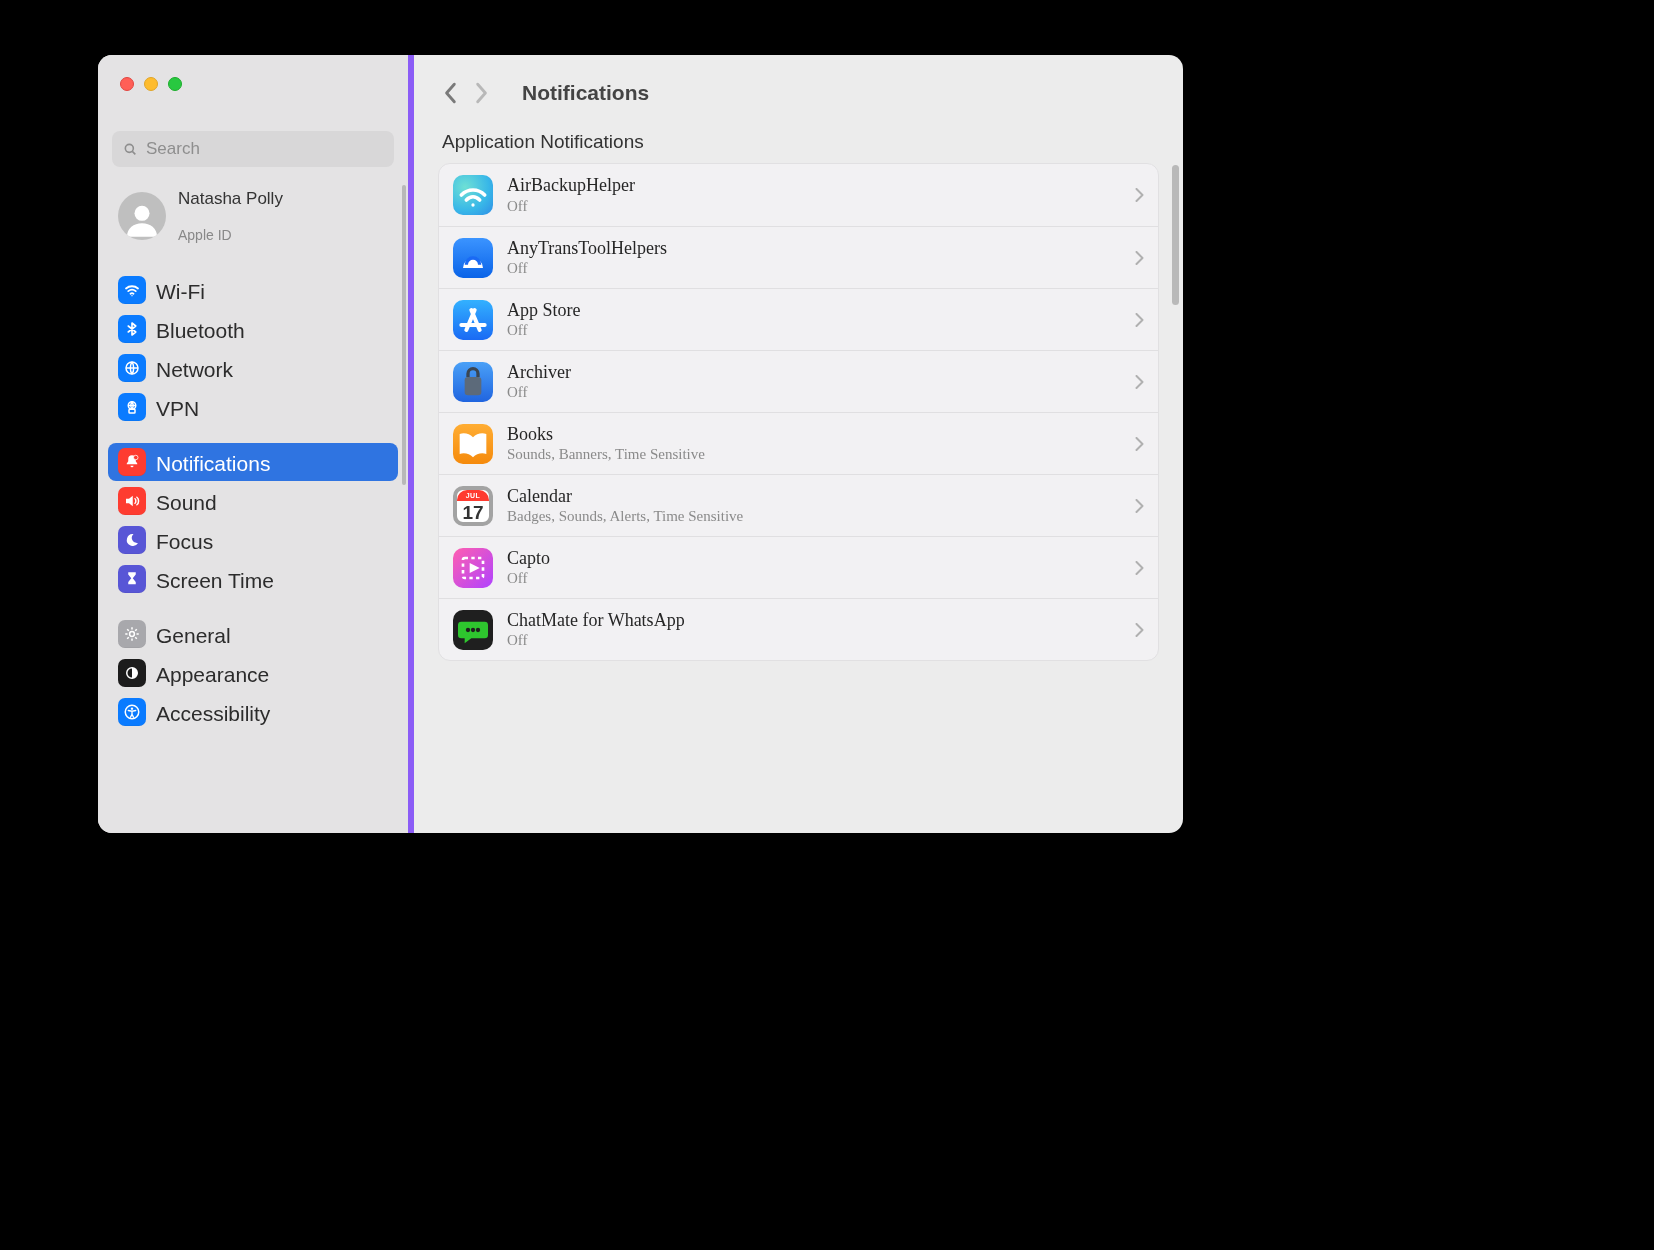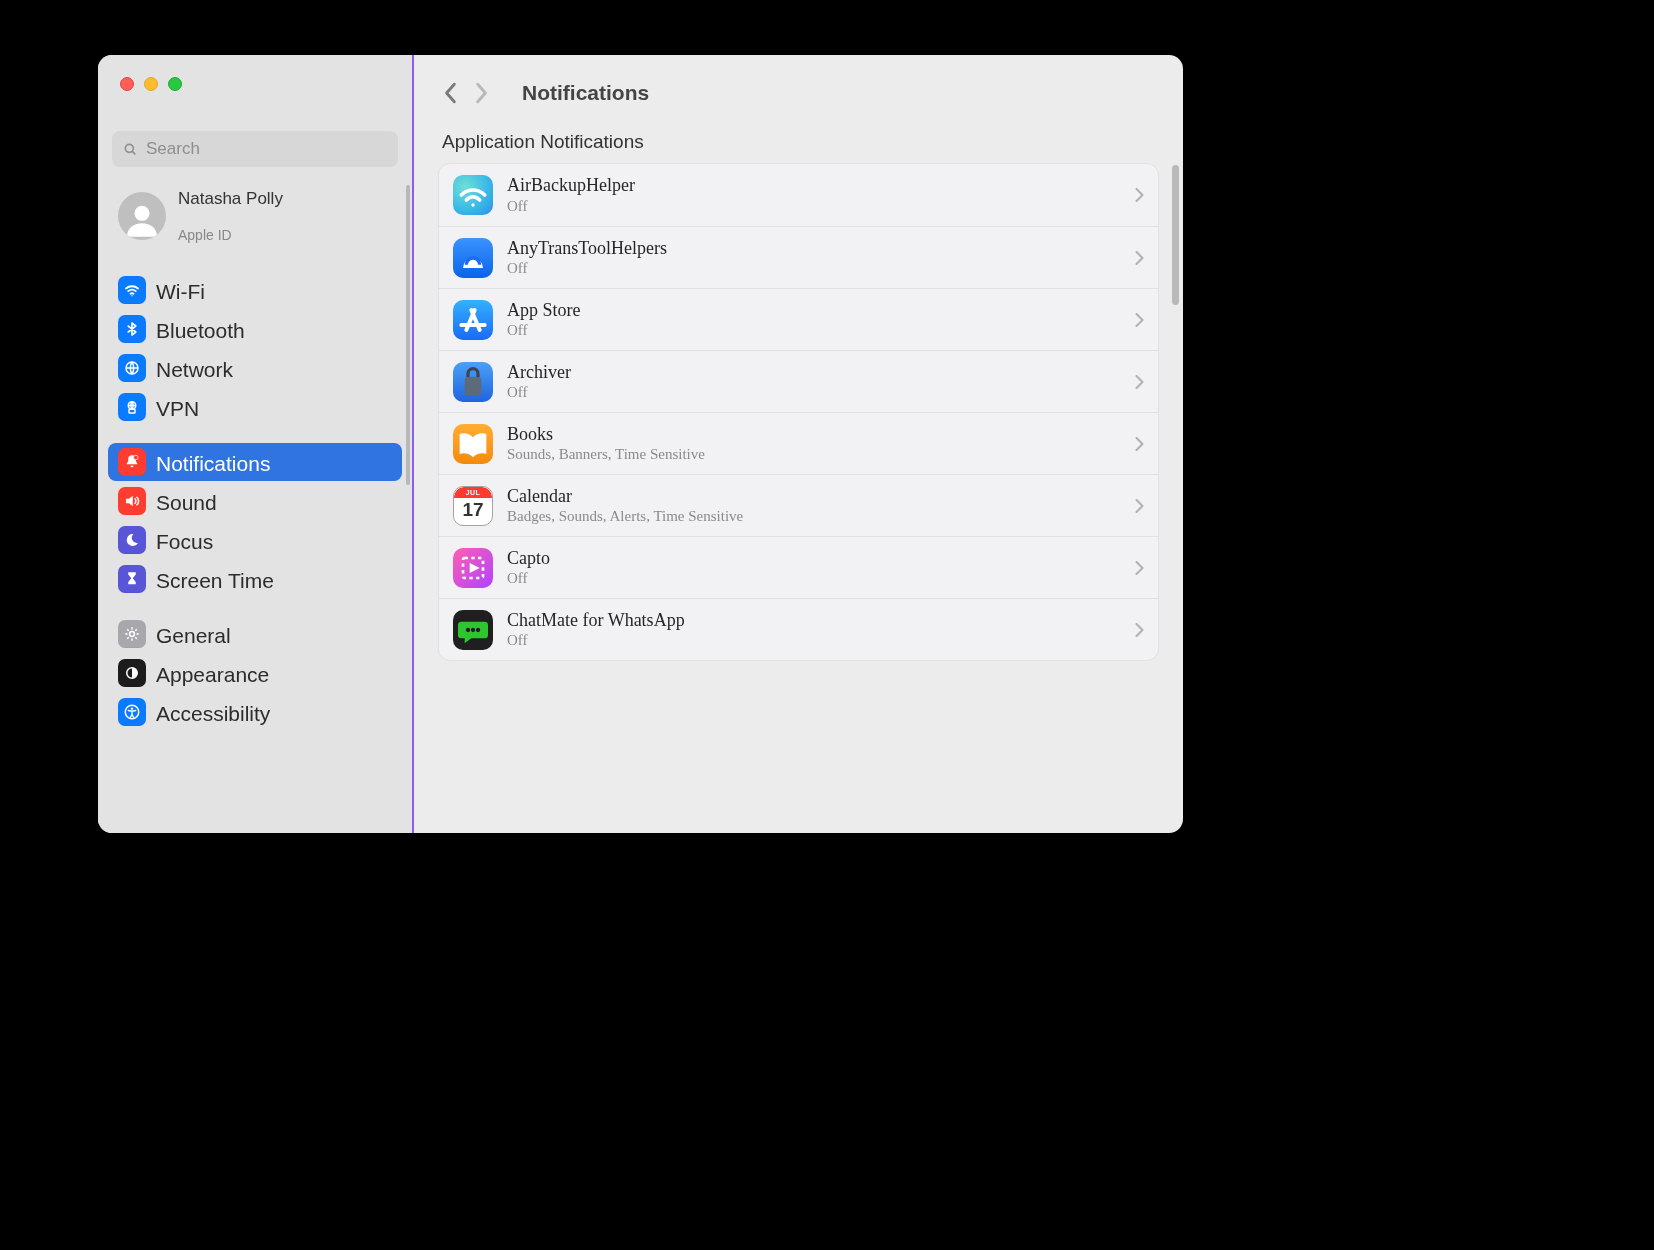--- a/index.html
+++ b/index.html
@@ -20,21 +20,21 @@
     border-radius: 14px;
     box-shadow: 0 20px 60px rgba(0,0,0,0.5), 0 0 0 1px rgba(0,0,0,0.06);
     display: flex;
     overflow: hidden;
   }
 
   
   .sidebar {
     width: 316px;
     background: #e4e3e4;
-    border-right: 2px solid #8b5cf6;
+    border-right: 6px solid #8b5cf6;
     display: flex;
     flex-direction: column;
     position: relative;
   }
   .traffic-lights {
     display: flex;
     gap: 10px;
     padding: 22px 0 0 22px;
     height: 60px;
     align-items: flex-start;
@@ -234,21 +234,21 @@
   .appicon.archiver {
     background: linear-gradient(180deg,#4aa0f7 0%, #2064df 100%);
     position:relative;
   }
   .appicon.books {
     background: linear-gradient(180deg,#ffad33 0%, #f58a0c 100%);
   }
   .appicon.calendar {
     background:#fff;
     position:relative;
-    border:1px solid #a3a3a3;
+    border:4px solid #a3a3a3;
   }
   .appicon.calendar .calstrip {
     position:absolute; left:0; right:0; top:0; height:11px;
     background:#ff3b30;
     border-radius:10px 10px 0 0;
     text-align:center;
     font-size:7px; line-height:11px; color:#fff; letter-spacing:0.5px;
   }
   .appicon.calendar .calday {
     position:absolute; left:0; right:0; top:12px;

